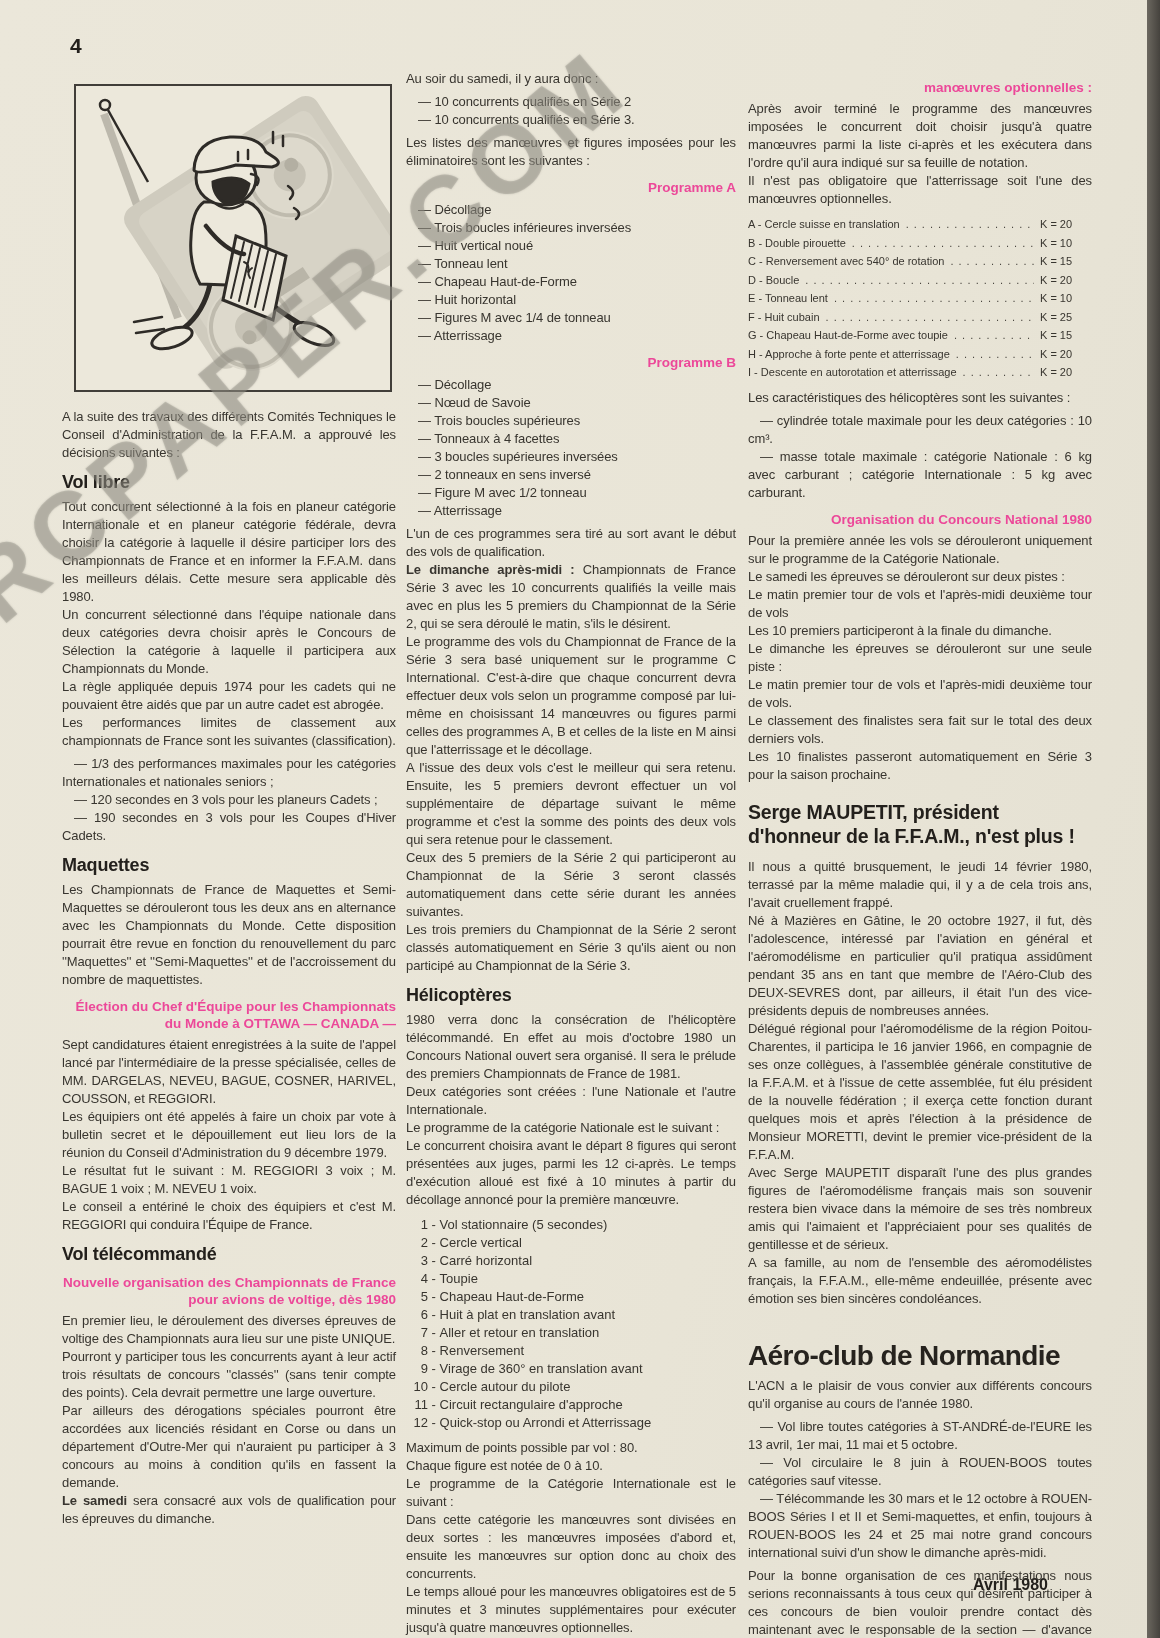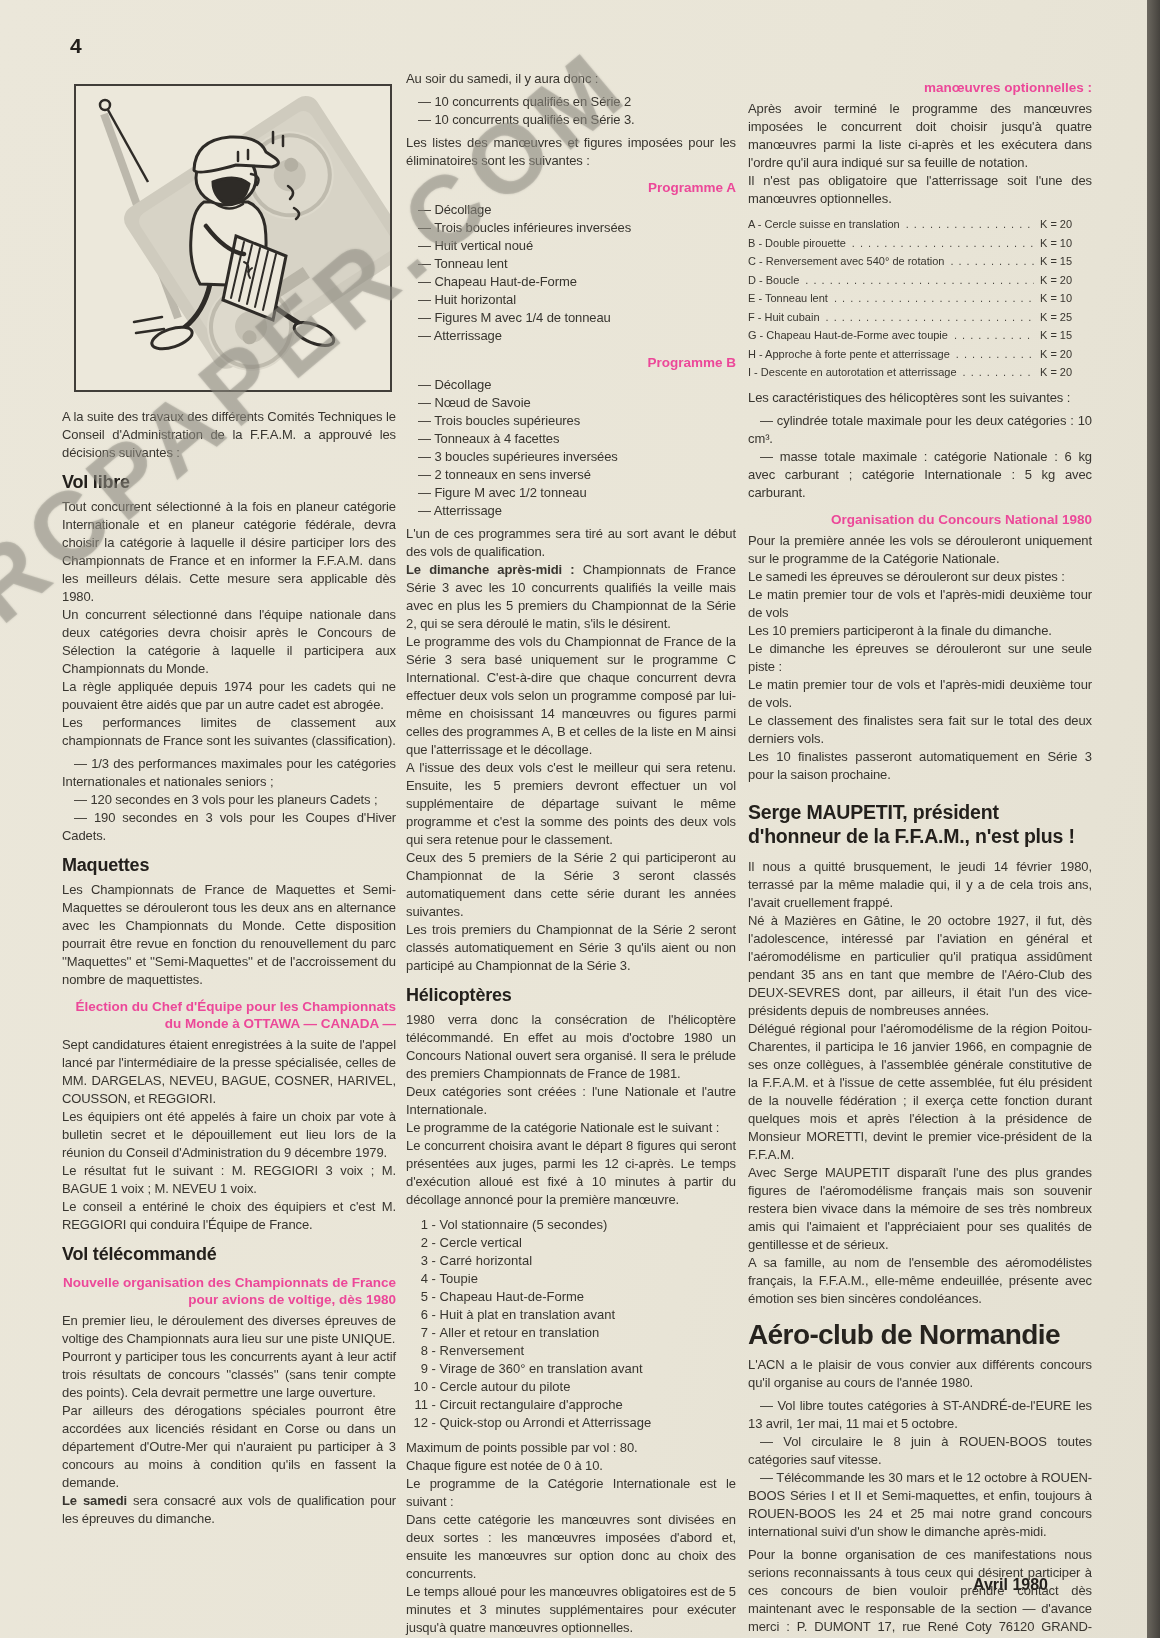--- a/index.html
+++ b/index.html
@@ -13,21 +13,21 @@
   .page-number{position:absolute;left:70px;top:34px;font-size:21px;font-weight:bold;color:#23201c;}
   .footer{position:absolute;right:112px;top:1576px;font-size:16px;font-weight:bold;color:#23201c;}
 
   .col{position:absolute;z-index:2;}
   .col-1{left:62px;width:334px;top:84px;}
   .col-2{left:406px;width:330px;top:70px;}
   .col-3{left:748px;width:344px;top:70px;}
 
   .blk-p,.dash-item{font-size:13px;line-height:18px;text-align:justify;letter-spacing:-0.1px;hyphens:auto;}
   .blk-title{font-size:25px;line-height:29px;font-weight:bold;text-align:center;color:#23201c;margin:10px 0 10px;letter-spacing:-0.3px;}
-  .blk-h1{font-size:28px;line-height:31px;font-weight:bold;color:#26231e;margin:11px 0 6px;letter-spacing:-0.6px;}
+  .blk-h1{font-size:28px;line-height:31px;font-weight:bold;color:#26231e;margin:32px 0 6px;letter-spacing:-0.6px;}
   .blk-h2{font-size:18px;font-weight:bold;color:#23201c;margin:10px 0 5px;letter-spacing:-0.2px;}
   .blk-h3{font-size:13.5px;font-weight:bold;color:#ec4899;margin:9px 0 4px;line-height:17px;text-align:right;}
   .blk-hmem{font-size:19.5px;font-weight:bold;color:#23201c;margin:16px 0 10px;line-height:24px;letter-spacing:-0.2px;}
   .blk-dashlist{margin:5px 0;}
   .dash-item{text-indent:12px;}
   .blk-numlist{margin:7px 0;}
   .num-row{display:flex;font-size:13px;line-height:18px;}
   .num{width:22px;text-align:right;flex:none;}
   .numsep{white-space:pre;flex:none;}
   .blk-klist{margin:7px 0;}

